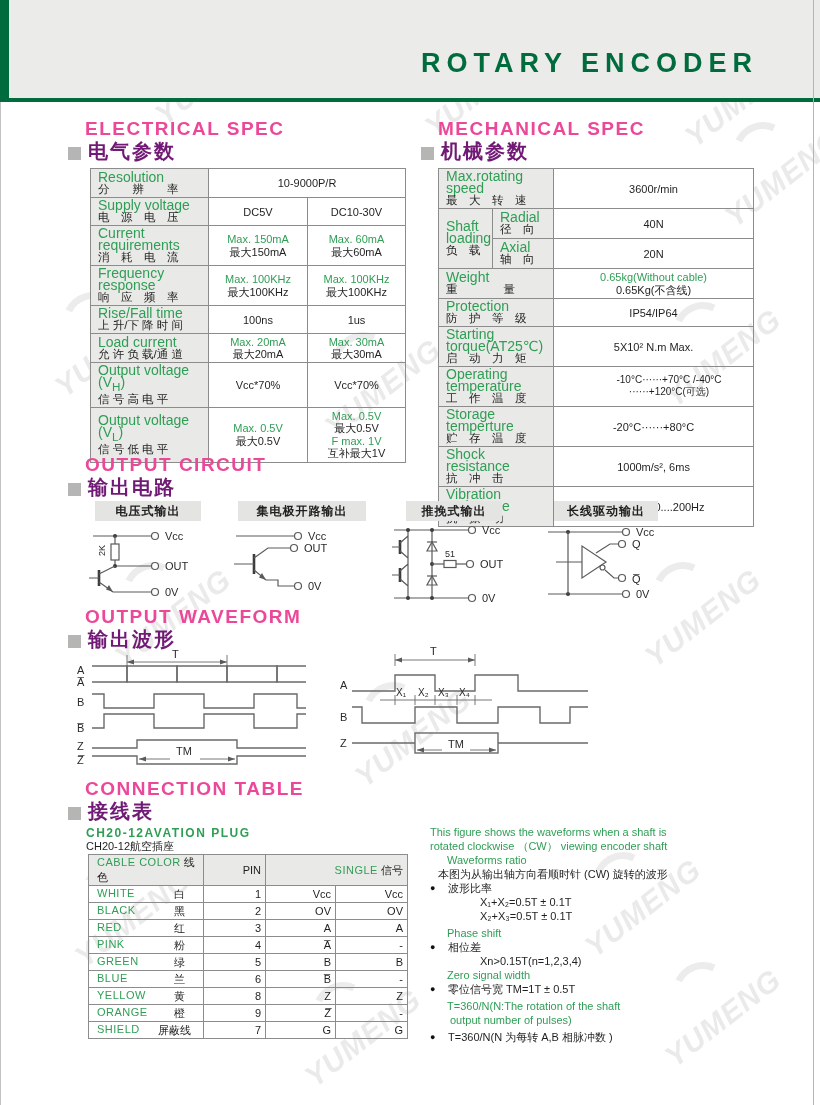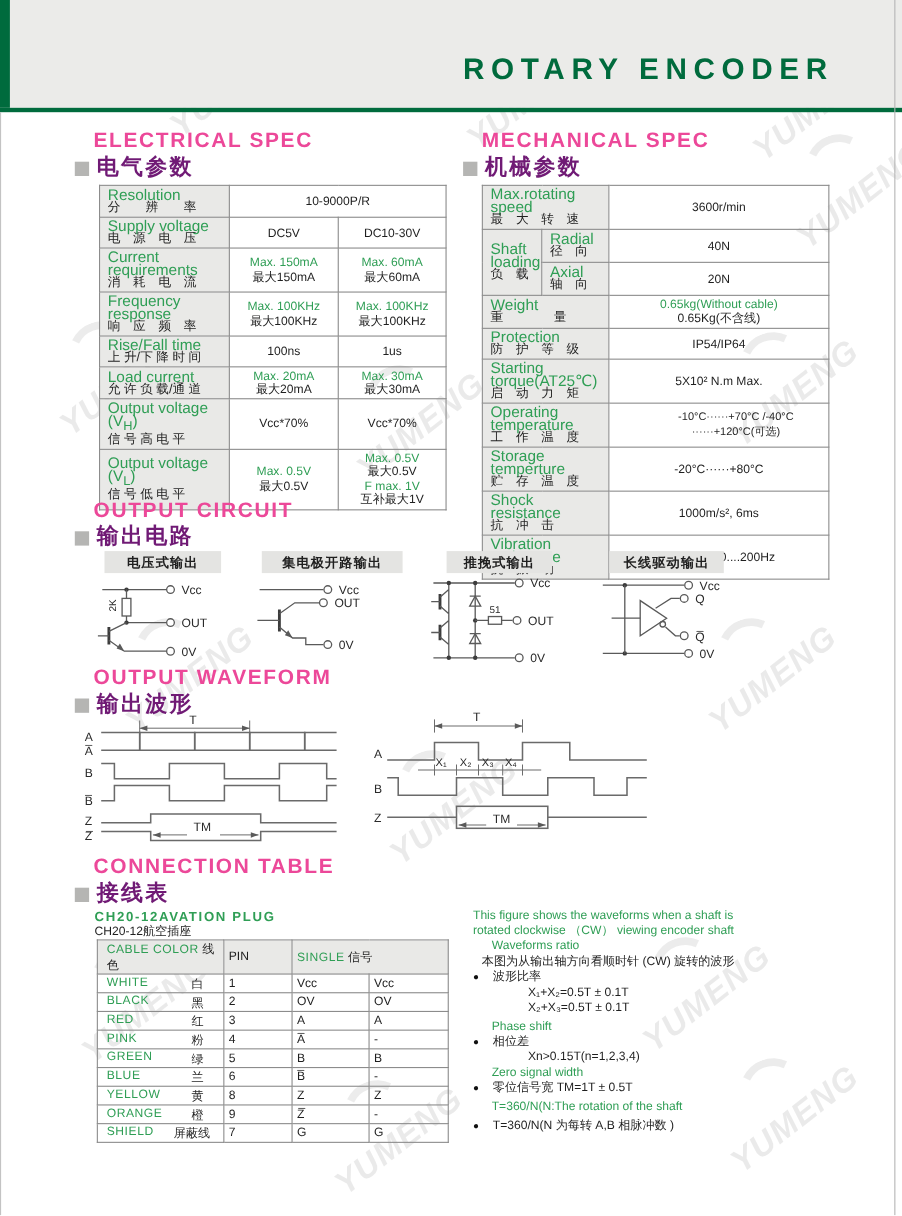--- a/index.html
+++ b/index.html
@@ -46,21 +46,21 @@
   
   svg .wave{stroke:#6a6a6a;stroke-width:1.4;fill:none;}
   svg .dim{stroke:#6a6a6a;stroke-width:0.9;fill:none;}
   
   table.conn{border-collapse:collapse;table-layout:fixed;font-size:11px;}
   table.conn td{border:1px solid #8c8c8c;padding:0 4px;vertical-align:middle;overflow:hidden;}
   .conn .hdr td{background:#e9e9e7;height:22px;}
   .conn td.c-color{padding-left:8px;}
   .c-en{color:#2f9e55;letter-spacing:.5px;}
   .c-zh{color:#1f1f1f;}
-  .c-center{text-align:left;color:#1f1f1f;}
+  .c-center{text-align:right;color:#1f1f1f;}
   .conn tr{height:17px;}
   
   .notes{font-size:11px;line-height:13px;color:#1f1f1f;}
   .n-line{margin:0 0 1px 0;}
   .n-g{color:#2f9e55;}
   .n-ind1{margin-left:8px;}
   .n-ind2{margin-left:17px;}
   .n-ind3{margin-left:50px;}
   .bullet-line{display:flex;align-items:flex-start;}
   .n-bullet{width:9px;height:9px;margin:2px 9px 0 0;color:#111;font-size:9px;line-height:9px;}
@@ -559,19 +559,20 @@
         <span class="n-bullet">●</span>
         <span>相位差</span>
       </div>
     <div class="n-line n-ind3">Xn&gt;0.15T(n=1,2,3,4)</div>
     <div class="n-line n-g n-ind2">Zero signal width</div>
     <div class="n-line bullet-line">
         <span class="n-bullet">●</span>
         <span>零位信号宽 TM=1T ± 0.5T</span>
       </div>
     <div class="n-line n-g n-ind2 gap-t">T=360/N(N:The rotation of the shaft</div>
+    <div class="n-line n-g n-ind2" style="margin-left:20px;">output number of pulses)</div>
     <div class="n-line bullet-line gap-t">
         <span class="n-bullet">●</span>
         <span>T=360/N(N 为每转 A,B 相脉冲数 )</span>
       </div>
   </div>
 
 </div>
 
 </body></html>

